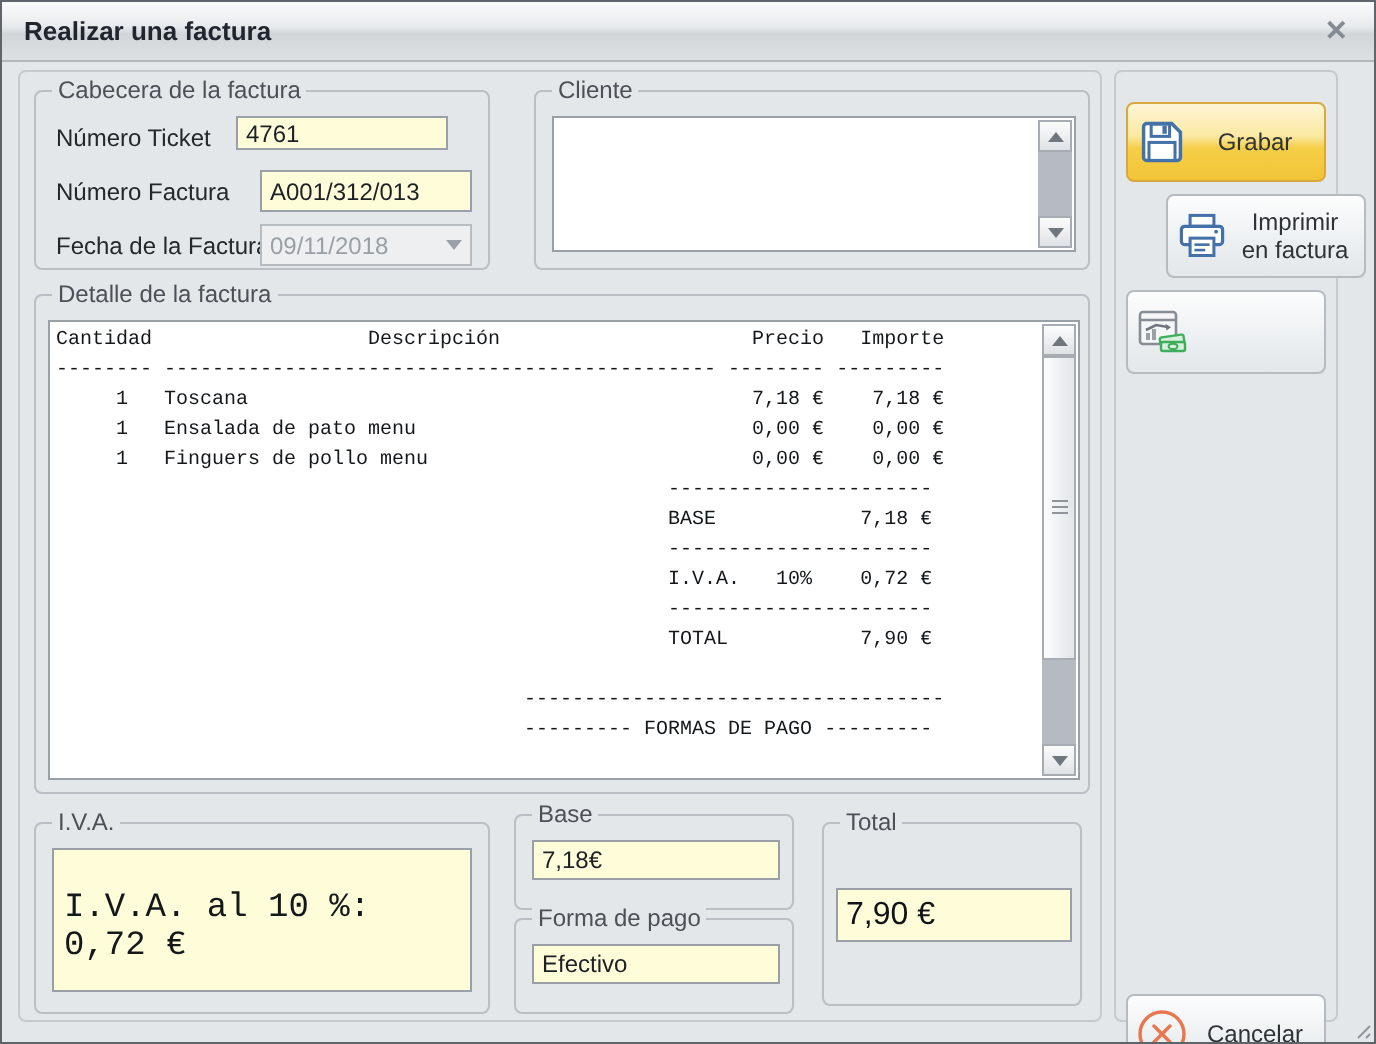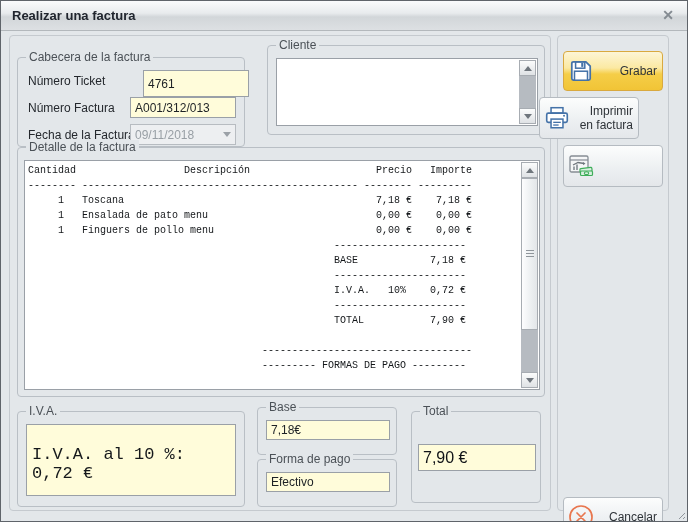--- a/index.html
+++ b/index.html
@@ -87,21 +87,21 @@
   }
 
   
   .btn {
     position:absolute; border:1px solid #b5bbc1; border-radius:4px;
     background:linear-gradient(#fcfdfd,#edf0f2 55%,#e4e7ea);
     display:flex; align-items:center; cursor:pointer;
     font-size:12px; color:#2e3338;
   }
   .btn .icon-cell { width:34px; display:flex; justify-content:center; flex:none; }
-  .btn .lbl { flex:1; text-align:right; padding-right:5px; line-height:1.2; }
+  .btn .lbl { flex:1; text-align:center; padding-right:5px; line-height:1.2; }
   .btn-grabar {
     background:linear-gradient(#fdf5d6, #fbe9a2 42%, #f5ce48 58%, #f1c436);
     border-color:#d9a93f;
   }
 
   .mono-box {
     font-family:"Liberation Mono", monospace; font-size:17px; color:#15181b;
     align-items:flex-start !important; padding:20px 5px !important;
   }
   .total-box { font-size:16px; color:#101317; }
@@ -114,25 +114,25 @@
 <div class="window">
 
   <div class="titlebar">
     <div class="title">Realizar una factura</div>
     <div class="close-x">✕</div>
   </div>
 
   <div class="panel panel-left"></div>
   <div class="panel panel-right"></div>
 
-  <div class="group" style="left:16px; top:44px; width:228px; height:90px;margin-top:12px;">
+  <div class="group" style="left:16px; top:44px; width:228px; height:90px;">
     <span class="legend">Cabecera de la factura</span>
 
     <span class="field-label" style="left:10px; top:16px;">Número Ticket</span>
-    <div class="ybox" style="left:125px; top:12px; width:106px; height:27px;">4761</div>
+    <div class="ybox" style="left:100px; top:12px; width:106px; height:17px;">4761</div>
 
     <span class="field-label" style="left:10px; top:43px;">Número Factura</span>
     <div class="ybox" style="left:112px; top:39px; width:106px; height:21px;">A001/312/013</div>
 
     <span class="field-label" style="left:10px; top:70px;">Fecha de la Factura</span>
     <div class="combo" style="left:112px; top:66px; width:106px; height:21px;">
       <span>09/11/2018</span>
       <span class="arrow-down"></span>
     </div>
   </div>
@@ -188,21 +188,21 @@
       <svg width="26" height="26" viewBox="0 0 24 24">
         <path d="M3.5 5 C3.5 4.2 4.2 3.5 5 3.5 H16.5 L20.5 7.5 V19 C20.5 19.8 19.8 20.5 19 20.5 H5 C4.2 20.5 3.5 19.8 3.5 19 Z" fill="#ffffff" stroke="#4472A8" stroke-width="1.6"></path>
         <rect x="7" y="3.8" width="8.5" height="5.6" fill="#ffffff" stroke="#4472A8" stroke-width="1.4"></rect>
         <rect x="12.2" y="4.6" width="2" height="3.6" fill="#4472A8"></rect>
         <rect x="6" y="12.2" width="12" height="8.3" fill="#ffffff" stroke="#4472A8" stroke-width="1.4"></rect>
       </svg>
     </span>
     <span class="lbl">Grabar</span>
   </div>
 
-  <div class="btn" style="left:538px; top:96px; width:100px; height:42px;">
+  <div class="btn" style="left:582px; top:96px; width:100px; height:42px;">
     <span class="icon-cell">
       <svg width="26" height="26" viewBox="0 0 24 24">
         <rect x="6.5" y="2.5" width="11" height="5" fill="#ffffff" stroke="#4472A8" stroke-width="1.4"></rect>
         <rect x="2.5" y="7.5" width="19" height="8.5" rx="1.5" fill="#ffffff" stroke="#4472A8" stroke-width="1.5"></rect>
         <rect x="6.5" y="13" width="11" height="8" fill="#ffffff" stroke="#4472A8" stroke-width="1.4"></rect>
         <line x1="8.5" y1="16" x2="15.5" y2="16" stroke="#4472A8" stroke-width="1.2"></line>
         <line x1="8.5" y1="18.5" x2="13.5" y2="18.5" stroke="#4472A8" stroke-width="1.2"></line>
         <circle cx="18.5" cy="10" r="0.9" fill="#4472A8"></circle>
       </svg>
     </span>

